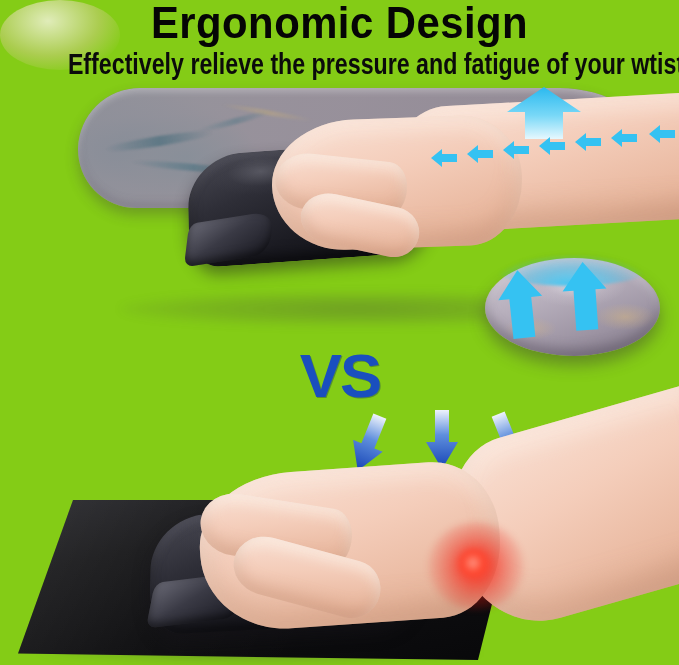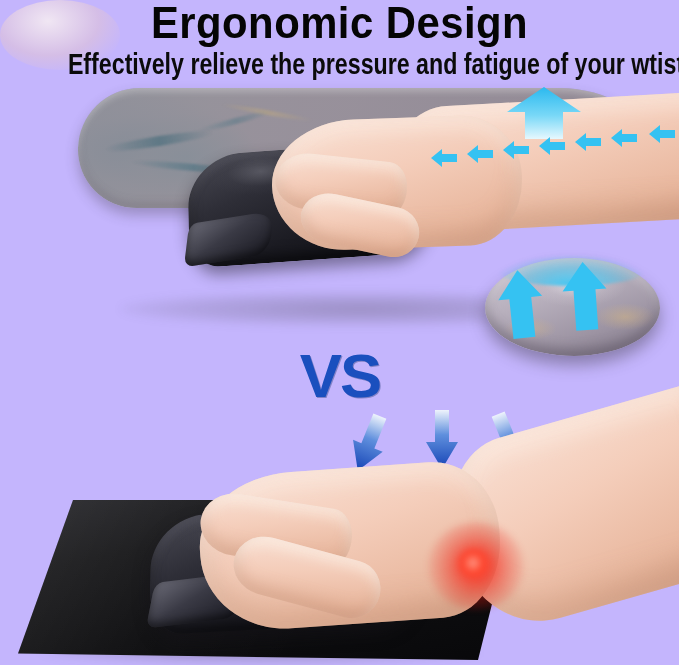--- a/index.html
+++ b/index.html
@@ -8,21 +8,21 @@
     padding: 0;
     background: #ffffff;
   }
   body {
     font-family: "Liberation Sans", sans-serif;
   }
   #stage {
     position: relative;
     width: 679px;
     height: 665px;
-    background: #c4b5fd;
+    background: #84cc16;
     overflow: hidden;
   }
 
   
   .title {
     position: absolute;
     left: 0;
     top: -1px;
     width: 679px;
     text-align: center;

